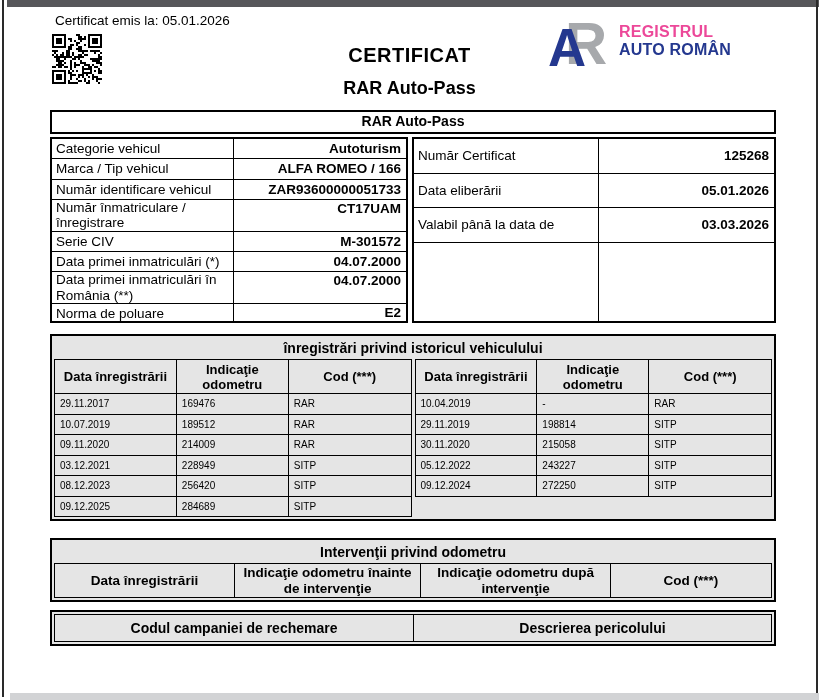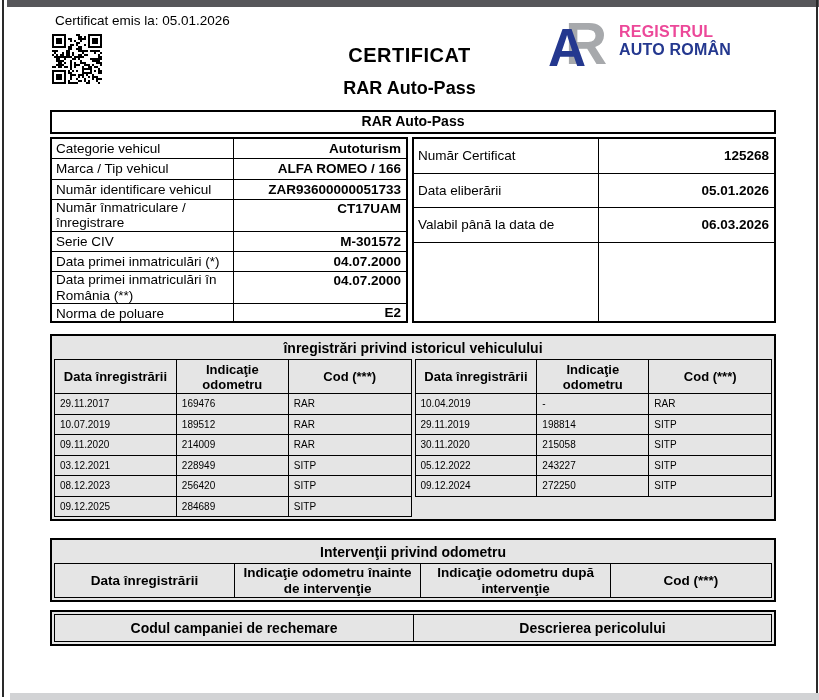--- a/index.html
+++ b/index.html
@@ -356,21 +356,21 @@
     <div class="irow rh1">
       <div class="ilabel">Număr Certificat</div>
       <div class="ival">125268</div>
     </div>
     <div class="irow rh1">
       <div class="ilabel">Data eliberării</div>
       <div class="ival">05.01.2026</div>
     </div>
     <div class="irow rh1">
       <div class="ilabel">Valabil până la data de</div>
-      <div class="ival">06.03.2026</div>
+      <div class="ival">03.03.2026</div>
     </div>
     <div class="irow grow">
       <div class="ilabel"></div>
       <div class="ival"></div>
     </div>
   </div>
 </div>
 
 <div class="sec sec-history">
   <div class="sec-heading">înregistrări privind istoricul vehiculului</div>

